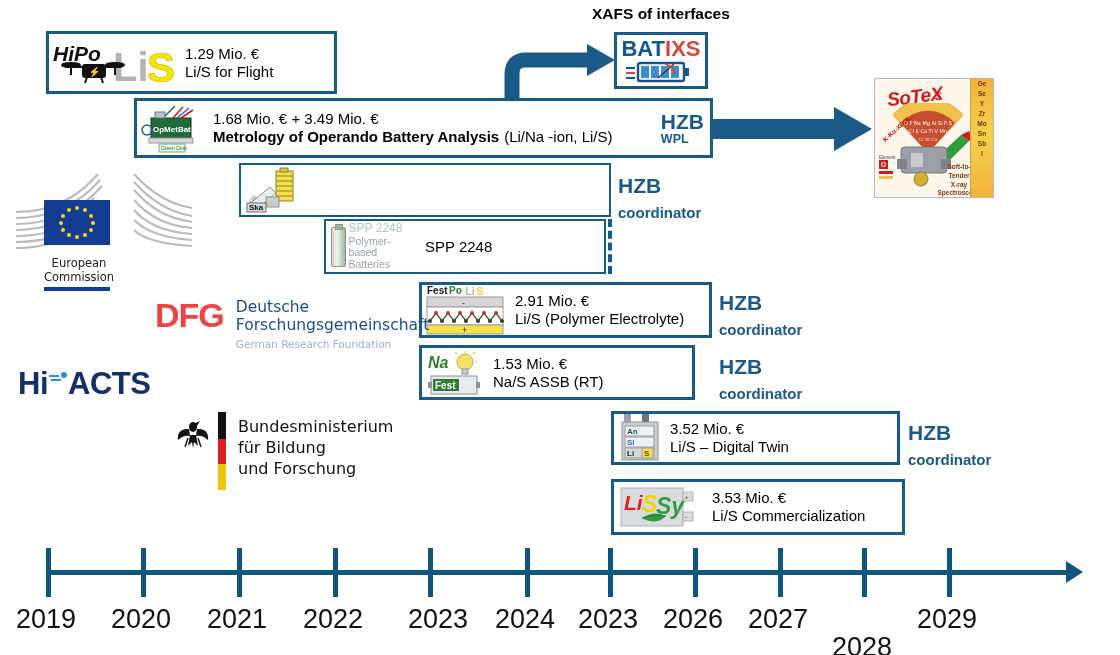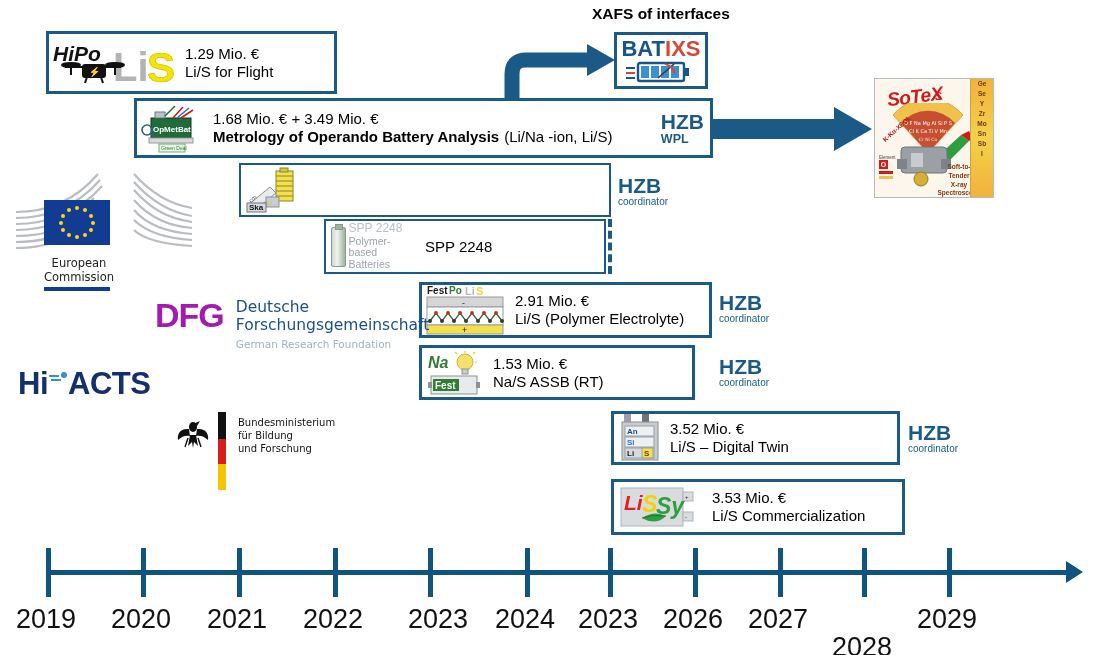--- a/index.html
+++ b/index.html
@@ -15,21 +15,21 @@
   .bar .txt{flex:1 1 auto;display:flex;flex-direction:column;justify-content:center;
             padding-left:8px;line-height:1.18;}
   .bar .l1{font-size:15px;}
   .bar .l2{font-size:15px;}
   .bar .l2 b{font-weight:bold;}
   .bar .l2 .sub{font-weight:normal;}
 
   
   .hzb{position:absolute;line-height:1.0;}
   .hzb .h{font-size:21px;font-weight:bold;color:#1b5a86;letter-spacing:0px;}
-  .hzb .c{font-size:10px;font-weight:normal;color:#1b5a86;margin-top:1px;}
+  .hzb .c{font-size:15px;font-weight:bold;color:#1b5a86;margin-top:9px;}
   .hzb .wpl{font-size:12.5px;font-weight:bold;color:#1b5a86;margin-top:1px;}
 
   
   .axis{position:absolute;background:#10557f;}
   .tick{position:absolute;width:5px;background:#10557f;}
   .yearlbl{position:absolute;font-size:27px;color:#111;text-align:center;}
   .arrowhead{position:absolute;width:0;height:0;
              border-top:11px solid transparent;border-bottom:11px solid transparent;
              border-left:17px solid #10557f;}
 
@@ -83,32 +83,32 @@
   .batixs .w .bl{color:#16558a;} .batixs .w .rd{color:#d14a3a;}
 
   
   .eu{position:absolute;}
   .eu .cap{position:absolute;font-size:11.5px;color:#222;text-align:center;line-height:1.25;
            font-family:"DejaVu Sans", sans-serif;}
   .eu .ubar{position:absolute;background:#123b92;height:4px;}
 
   
   .dfg{position:absolute;display:flex;align-items:flex-start;}
-  .dfg .mark{font-size:34px;font-weight:bold;color:#a21caf;letter-spacing:-1px;line-height:1;}
+  .dfg .mark{font-size:34px;font-weight:bold;color:#ef4444;letter-spacing:-1px;line-height:1;}
   .dfg .t1{font-size:15.5px;color:#1a4f8a;line-height:1.18;font-family:"DejaVu Sans",sans-serif;}
   .dfg .t2{font-size:10.5px;color:#9fb0c4;margin-top:3px;font-family:"DejaVu Sans",sans-serif;}
 
   
   .hiacts{position:absolute;font-size:31px;font-weight:bold;color:#14306b;letter-spacing:-0.5px;}
 
   
   .bmbf{position:absolute;display:flex;align-items:flex-start;}
   .bmbf .flagbar{width:8px;height:78px;margin:0 12px 0 8px;
                  background:linear-gradient(180deg,#111 0 34%,#d81e1e 34% 67%,#f5c400 67% 100%);}
-  .bmbf .t{font-size:10px;color:#111;line-height:1.32;font-family:"DejaVu Sans",sans-serif;}
+  .bmbf .t{font-size:16px;color:#111;line-height:1.32;font-family:"DejaVu Sans",sans-serif;}
 
   
   .sotex{position:absolute;border:1px solid #b9b9b9;background:#fdf6ec;overflow:hidden;}
   .sotex .strip{position:absolute;right:0;top:0;bottom:0;width:22px;
                 background:linear-gradient(180deg,#f2b23a,#f5d14a,#f2b23a);border-left:1px solid #c9a24a;}
   .sotex .strip div{font-size:6.5px;color:#6b3b12;text-align:center;line-height:1.55;font-weight:bold;}
   .sotex .word{position:absolute;font-size:19px;font-weight:bold;font-style:italic;color:#d11a1a;
                transform:rotate(-7deg);letter-spacing:-0.5px;}
   .sotex .fan{position:absolute;}
   .sotex .capt{position:absolute;font-size:6.5px;color:#7a3b12;text-align:center;line-height:1.35;font-weight:bold;}

